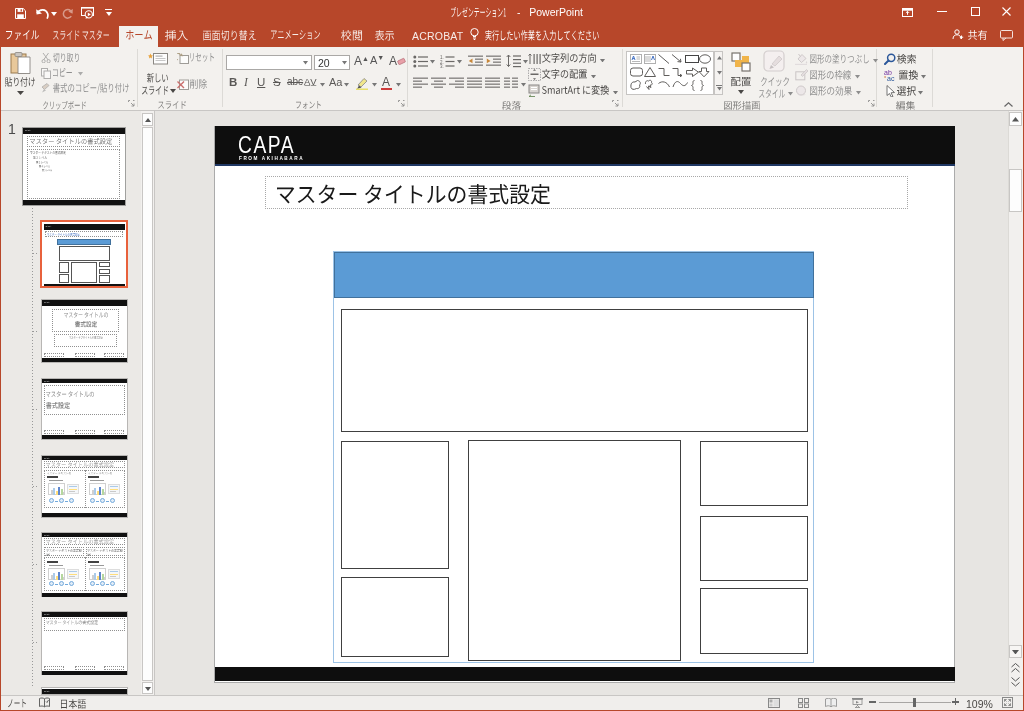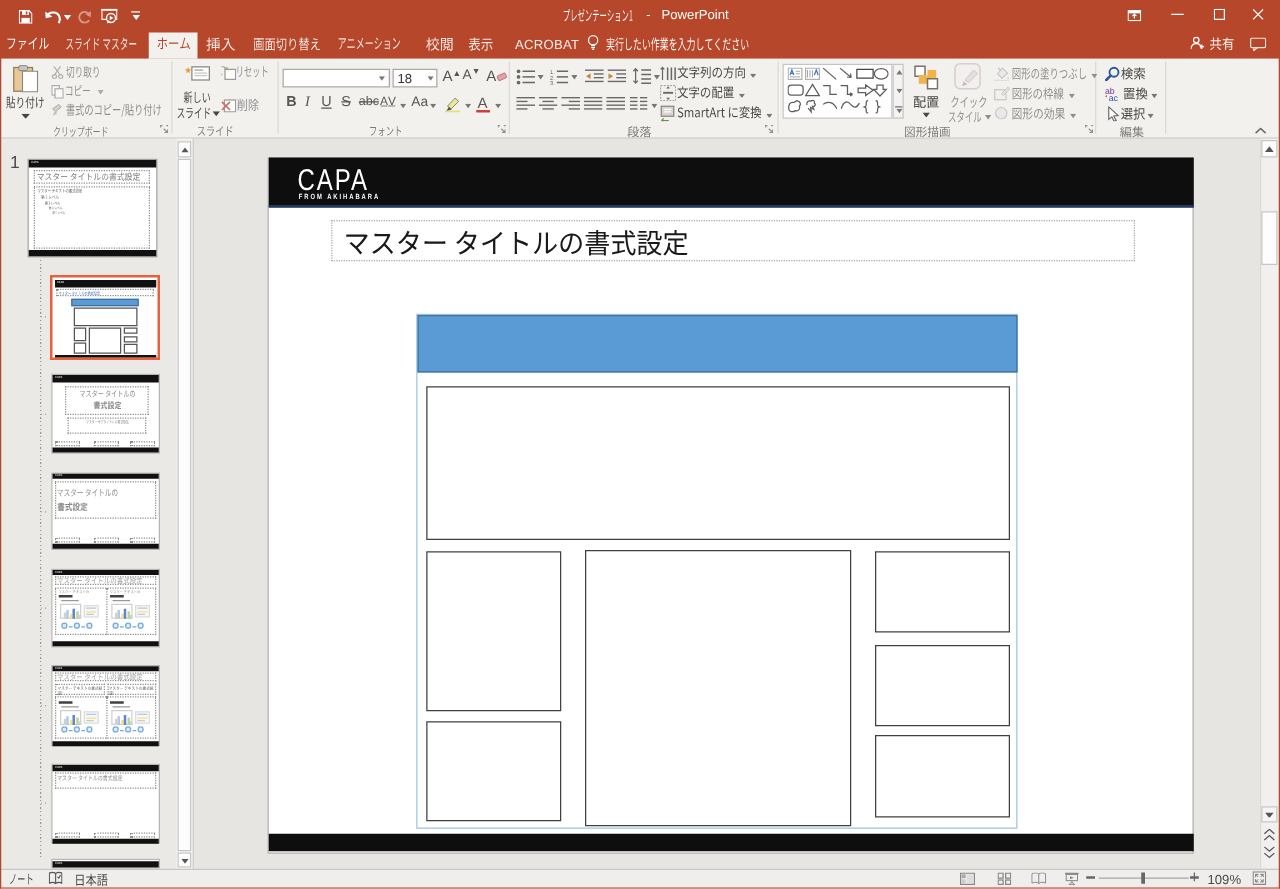--- a/index.html
+++ b/index.html
@@ -208,21 +208,21 @@
 <path d="M0.5 2.5 L7 9 M7 2.5 L0.5 9" stroke="#c0504d" stroke-width="1.4"></path>
 </svg>
 <svg style="position:absolute;left:190.0px;top:79.0px;overflow:visible" width="17.0" height="9.7" viewBox="0 0 17.00 9.68">
     <path transform="scale(0.8464 1)" fill="#8e8e8e" d="M5.8 1.3L5.8 7.1L6.6 7.1L6.6 1.3L5.8 1.3ZM8.2 0.2L8.2 8.6C8.2 8.8 8.1 8.9 7.9 8.9C7.7 8.9 7.1 8.9 6.3 8.9C6.4 9.1 6.6 9.5 6.6 9.7C7.6 9.7 8.2 9.7 8.5 9.5C8.8 9.4 9.0 9.2 9.0 8.6L9.0 0.2L8.2 0.2ZM0.0 0.6C0.3 1.3 0.6 2.1 0.8 2.7L1.4 2.4C1.3 1.9 1.0 1.0 0.6 0.4L0.0 0.6ZM4.4 0.3C4.2 1.0 3.8 1.9 3.5 2.5L4.2 2.7C4.5 2.1 4.9 1.3 5.2 0.5L4.4 0.3ZM0.3 2.9L0.3 9.6L1.1 9.6L1.1 7.1L3.9 7.1L3.9 8.7C3.9 8.8 3.9 8.9 3.7 8.9C3.6 8.9 3.1 8.9 2.5 8.9C2.6 9.0 2.7 9.4 2.8 9.6C3.6 9.6 4.0 9.6 4.3 9.4C4.6 9.3 4.7 9.1 4.7 8.7L4.7 2.9L2.9 2.9L2.9 0.0L2.1 0.0L2.1 2.9L0.3 2.9ZM3.9 6.5L1.1 6.5L1.1 5.4L3.9 5.4L3.9 6.5ZM3.9 4.7L1.1 4.7L1.1 3.7L3.9 3.7L3.9 4.7ZM16.7 0.8C17.3 1.8 18.6 2.9 19.6 3.6C19.8 3.4 19.9 3.1 20.1 2.9C19.0 2.3 17.7 1.2 17.0 0.0L16.3 0.0C15.7 1.1 14.5 2.3 13.3 3.0C13.5 3.2 13.6 3.5 13.7 3.7C14.9 2.9 16.1 1.7 16.7 0.8ZM14.7 6.3C14.3 7.2 13.8 8.0 13.2 8.5C13.4 8.7 13.7 8.9 13.8 9.0C14.4 8.4 15.0 7.4 15.3 6.5L14.7 6.3ZM17.8 6.6C18.4 7.3 19.0 8.3 19.2 9.0L19.9 8.6C19.6 8.0 19.0 7.0 18.4 6.3L17.8 6.6ZM14.0 5.1L14.0 5.7L16.3 5.7L16.3 8.8C16.3 8.9 16.3 8.9 16.1 8.9C16.0 8.9 15.5 8.9 15.1 8.9C15.2 9.1 15.3 9.5 15.3 9.7C16.0 9.7 16.4 9.7 16.7 9.5C17.0 9.4 17.1 9.2 17.1 8.8L17.1 5.7L19.6 5.7L19.6 5.1L17.1 5.1L17.1 3.7L18.7 3.7L18.7 3.1L14.7 3.1L14.7 3.7L16.3 3.7L16.3 5.1L14.0 5.1ZM10.7 0.5L10.7 9.7L11.4 9.7L11.4 1.2L12.8 1.2C12.6 1.9 12.3 2.8 12.0 3.6C12.7 4.4 12.9 5.1 12.9 5.7C12.9 6.0 12.9 6.3 12.7 6.4C12.6 6.5 12.5 6.5 12.4 6.5C12.2 6.5 12.0 6.5 11.8 6.5C11.9 6.7 11.9 7.0 12.0 7.2C12.2 7.2 12.5 7.2 12.7 7.2C12.9 7.2 13.1 7.1 13.2 7.0C13.5 6.8 13.6 6.4 13.6 5.8C13.6 5.1 13.4 4.4 12.7 3.5C13.0 2.7 13.4 1.6 13.7 0.7L13.2 0.4L13.1 0.5L10.7 0.5Z"></path>
   </svg>
 <div class="abs" style="left:226px;top:55px;width:86px;height:15px;background:#fff;border:1px solid #aaa8a6"></div>
 <svg class="ico" style="left:303px;top:61px" width="5" height="3.5" viewBox="0 0 5 3.5">
     <path d="M0 0 H5 L2.5 3.5 Z" fill="#777"></path>
   </svg>
 <div class="abs" style="left:314px;top:55px;width:36px;height:15px;background:#fff;border:1px solid #aaa8a6"></div>
-<div class="abs" style="left:318px;top:57px;font-size:10.5px;color:#333">18</div>
+<div class="abs" style="left:318px;top:57px;font-size:10.5px;color:#333">20</div>
 <svg class="ico" style="left:342px;top:61px" width="5" height="3.5" viewBox="0 0 5 3.5">
     <path d="M0 0 H5 L2.5 3.5 Z" fill="#777"></path>
   </svg>
 <div class="abs" style="left:354px;top:54px;font-size:12px;color:#555">A<span style="font-size:7px;vertical-align:4px">▲</span></div>
 <div class="abs" style="left:370px;top:54px;font-size:11px;color:#555">A<span style="font-size:7px;vertical-align:4px">▼</span></div>
 <div class="abs" style="left:389px;top:54px;font-size:12px;color:#555">A</div>
 <svg class="ico" style="left:397px;top:57px" width="9" height="8" viewBox="0 0 9 8">
     <rect x="1" y="2.5" width="7" height="4" rx="0.5" fill="#e8a0a8" stroke="#b87078" stroke-width="0.7" transform="rotate(-25 4.5 4.5)"></rect>
   </svg>
 <div class="abs" style="left:229px;top:76px;font-size:11.5px;color:#5a5856;font-weight:bold">B</div>

